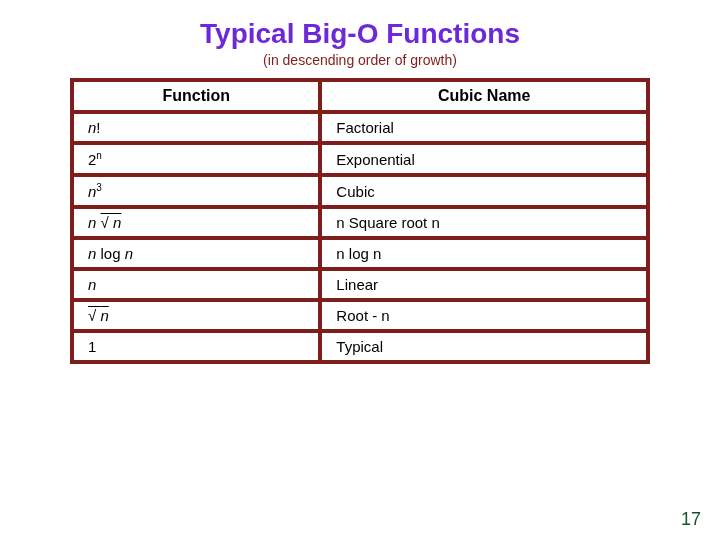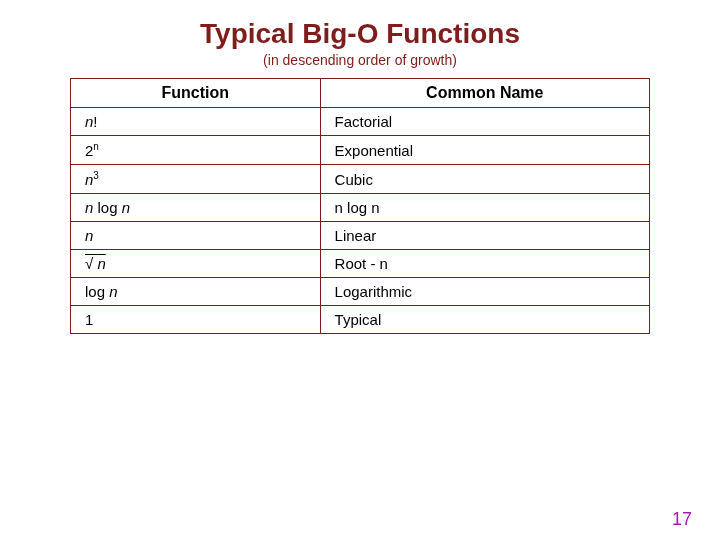--- a/index.html
+++ b/index.html
@@ -10,106 +10,106 @@
       height: 540px;
       overflow: hidden;
       display: flex;
       flex-direction: column;
       align-items: center;
       padding: 18px 20px 10px 20px;
     }
     .title {
       font-size: 28px;
       font-weight: bold;
-      color: #7f1d1d;
+      color: #6d28d9;
       text-align: center;
       margin-bottom: 2px;
     }
     .subtitle {
       font-size: 14px;
       color: #7f1d1d;
       text-align: center;
       margin-bottom: 10px;
     }
     table {
       border-collapse: collapse;
       width: 580px;
     }
     td, th {
-      border: 1px solid #7f1d1d;
+      border: 4px solid #7f1d1d;
       padding: 5px 14px;
       font-size: 15px;
       vertical-align: middle;
     }
     th {
       font-weight: bold;
       background: #fff;
       font-size: 16px;
     }
     .col-func { width: 250px; }
     .col-name { width: 330px; }
     .slide-num {
       position: absolute;
       bottom: 10px;
-      right: 28px;
+      right: 19px;
       font-size: 18px;
-      color: #a21caf;
+      color: #14532d;
     }
     sup { font-size: 10px; vertical-align: super; }
   </style>
 </head>
 <body>
 
 <h1 class="title">Typical Big-O Functions</h1>
 <p class="subtitle">(in descending order of growth)</p>
 
 <table>
   <tbody>
       <tr>
     <th class="col-func">Function</th>
-    <th class="col-name">Common Name</th>
+    <th class="col-name">Cubic Name</th>
   </tr>
 
   <tr>
     <td><em>n</em>!</td>
     <td>Factorial</td>
   </tr>
 
   <tr>
     <td>2<sup>n</sup></td>
     <td>Exponential</td>
   </tr>
 
 
   <tr>
     <td><em>n</em><sup>3</sup></td>
     <td>Cubic</td>
   </tr>
 
 
+  <tr>
+    <td><em>n</em> <span style="text-decoration:overline; font-style:normal;">√ <em>n</em></span></td>
+    <td>n Square root n</td>
+  </tr>
 
   <tr>
     <td><em>n</em> log <em>n</em></td>
     <td>n log n</td>
   </tr>
 
   <tr>
     <td><em>n</em></td>
     <td>Linear</td>
   </tr>
 
   <tr>
     <td><span style="text-decoration:overline; font-style:normal;">√ <em>n</em></span></td>
     <td>Root - n</td>
   </tr>
 
-  <tr>
-    <td>log <em>n</em></td>
-    <td>Logarithmic</td>
-  </tr>
 
   <tr>
     <td>1</td>
     <td>Typical</td>
   </tr>
 </tbody>
   </table>
 
 <span class="slide-num">17</span>
 

